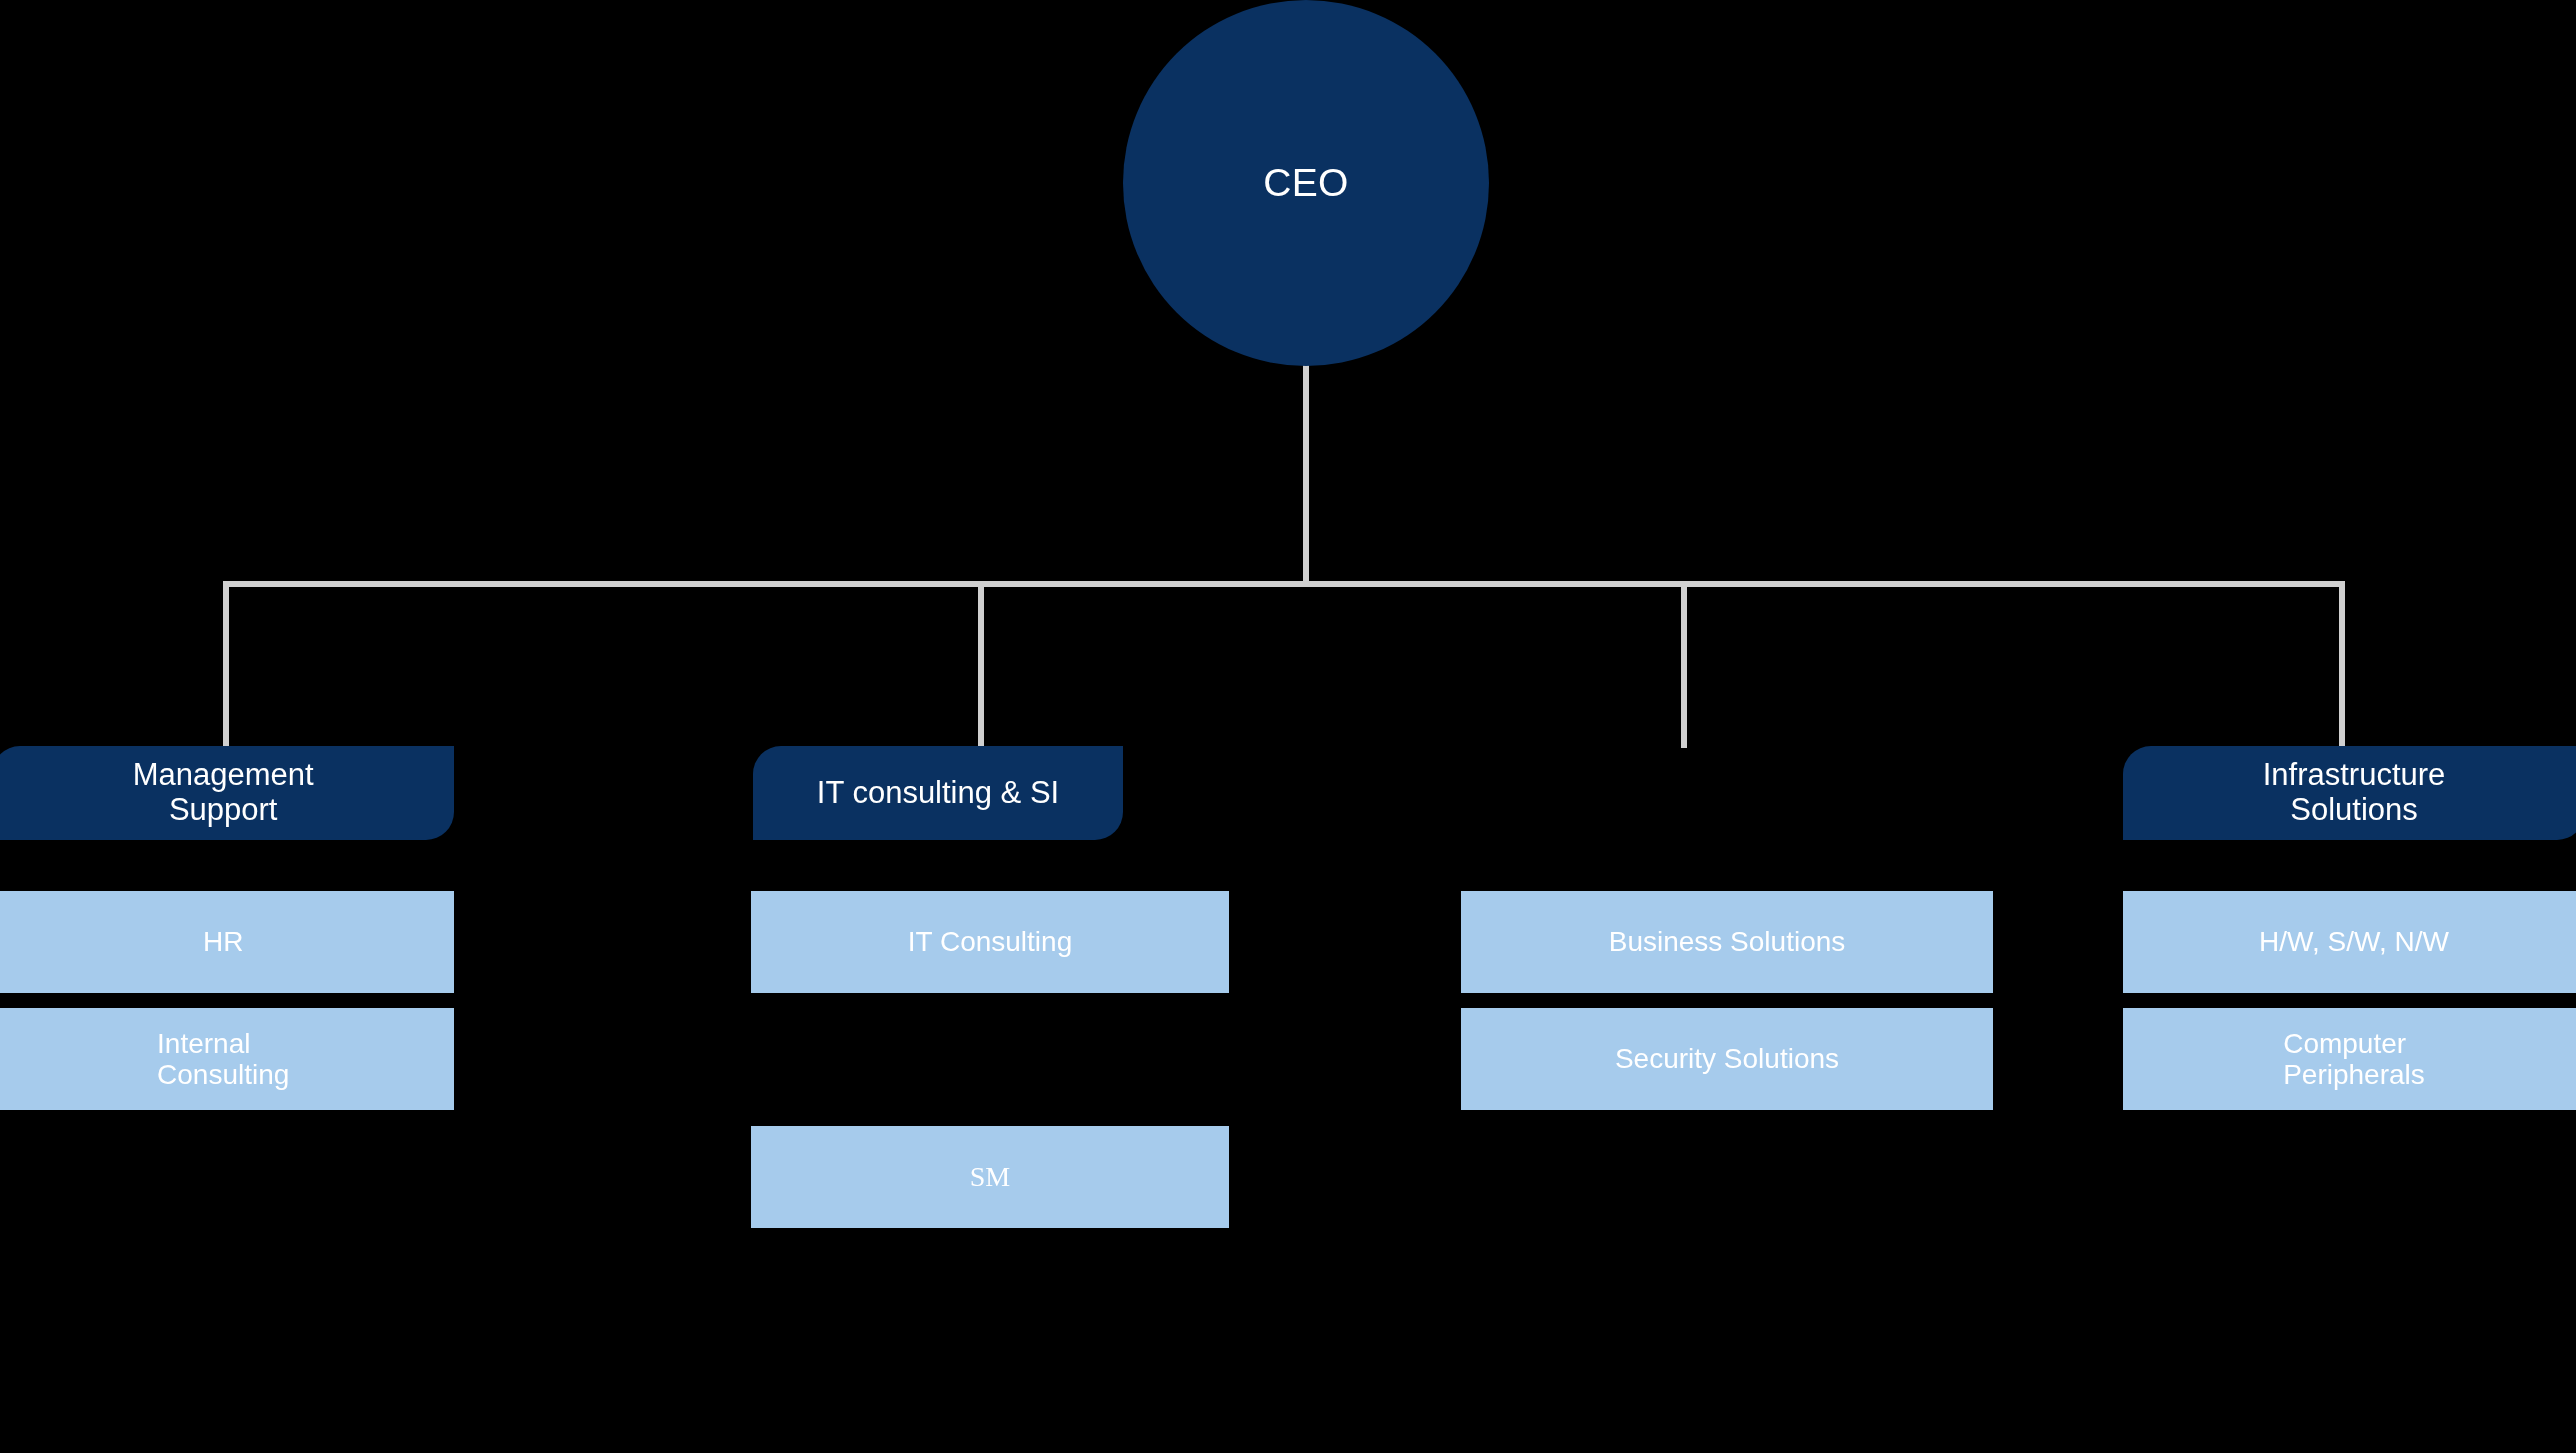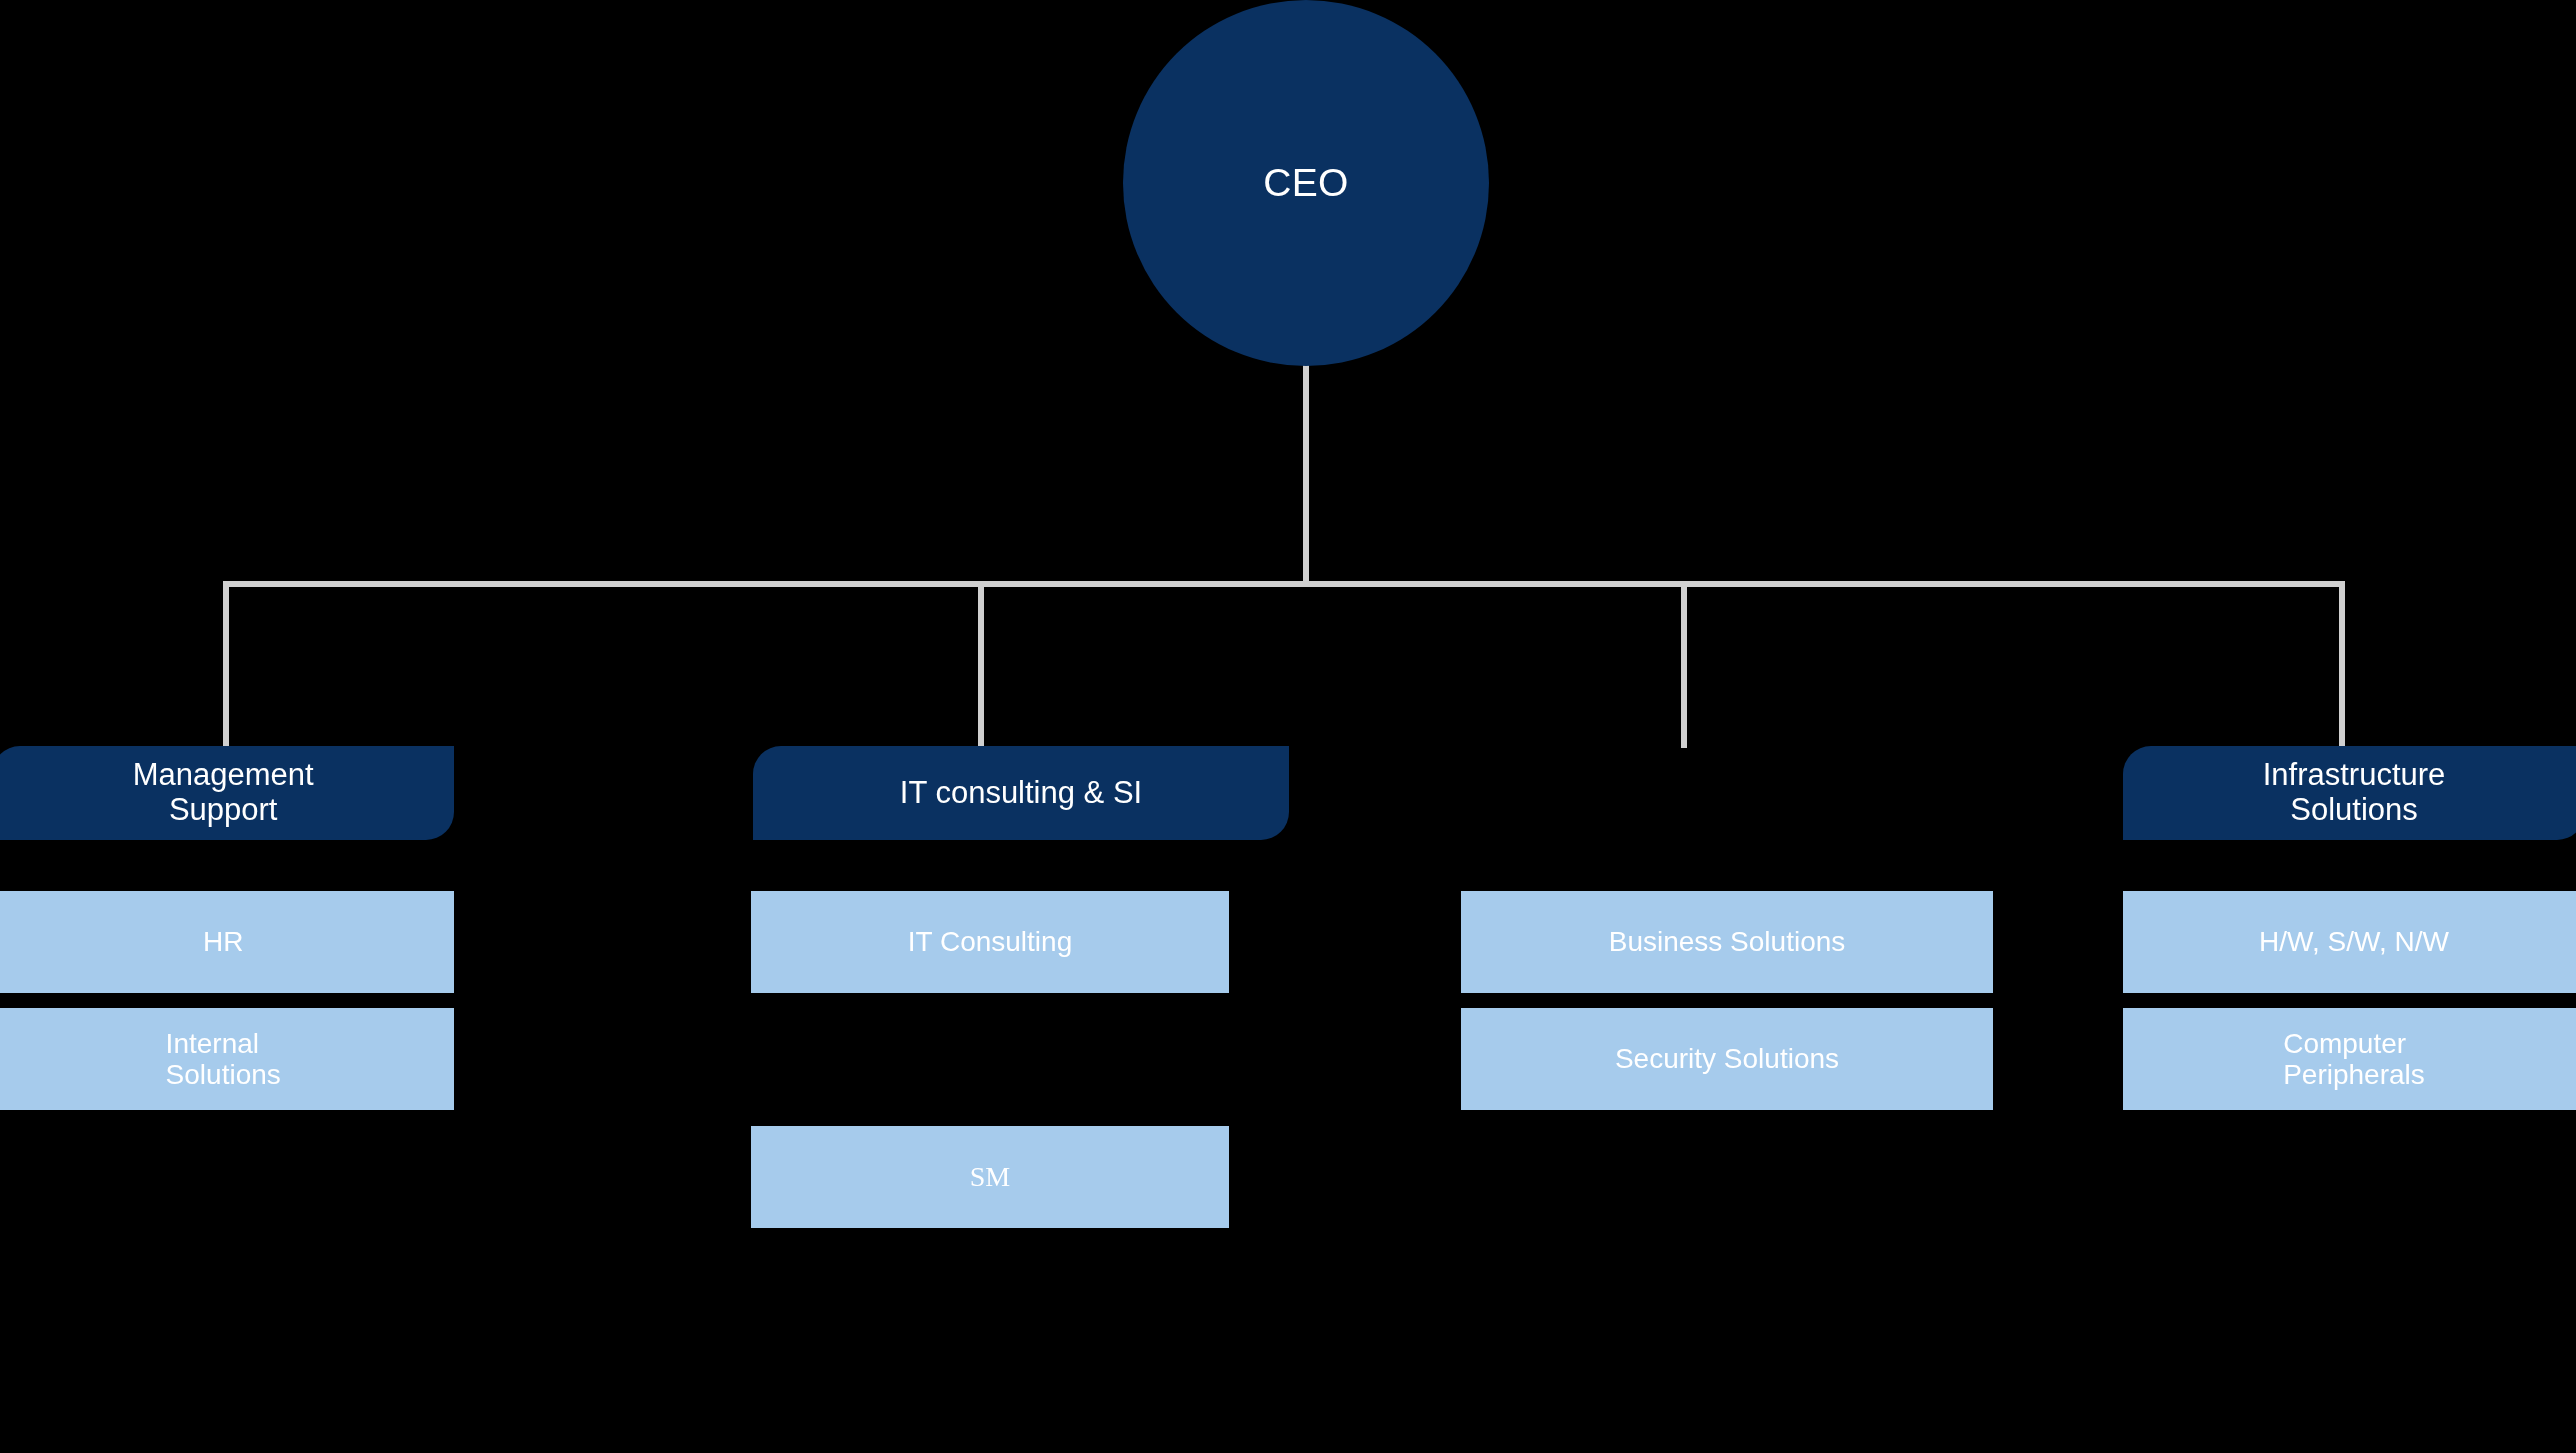--- a/index.html
+++ b/index.html
@@ -85,21 +85,21 @@
   .dept-box .node-label {
     color: #ffffff;
     font-size: 31px;
     font-weight: 400;
     line-height: 1.12;
     text-align: center;
     white-space: pre-line;
   }
   
   #dept-0 { left: -7.8px;  width: 462px; border-radius: 28px 0 28px 0; }
-  #dept-1 { left: 753px;  width: 536px; border-radius: 28px 0 28px 0; justify-content: center; }
+  #dept-1 { left: 753px;  width: 370px; border-radius: 28px 0 28px 0; justify-content: center; }
   #dept-2 { left: 1461px; width: 454px; border-radius: 28px 0 28px 0; }
   #dept-3 { left: 2123px; width: 462px; border-radius: 28px 0 28px 0; }
 
   
   .team-box {
     position: absolute;
     height: 102px;
     background: #A6CBEC;
     display: flex;
     align-items: center;
@@ -149,21 +149,21 @@
   <div class="dept-box" id="dept-3">
     <span class="node-label">Infrastructure
 Solutions</span>
   </div>
 
   <div class="team-box col-0 row-0">
     <span class="node-label">HR</span>
   </div>
   <div class="team-box col-0 row-1">
     <span class="node-label">Internal
-Solutions</span>
+Consulting</span>
   </div>
 
   <div class="team-box col-1 row-0">
     <span class="node-label">IT Consulting</span>
   </div>
   <div class="team-box col-1 row-2">
     <span class="node-label">SM</span>
   </div>
 
   <div class="team-box col-2 row-0">

